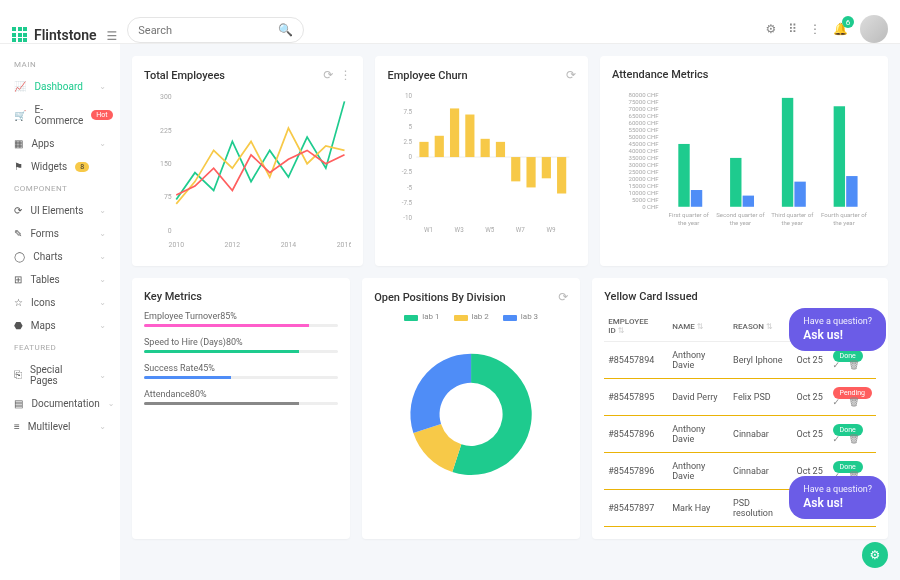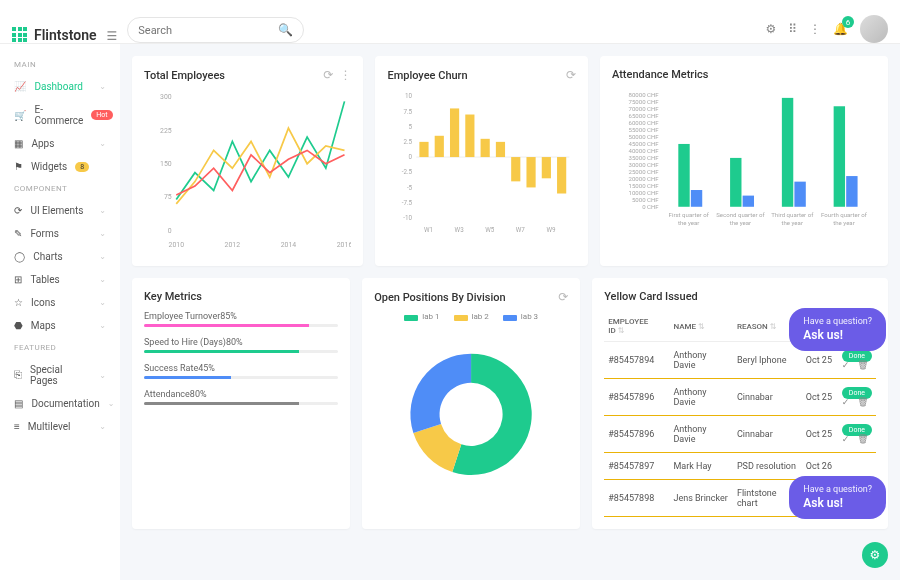--- a/index.html
+++ b/index.html
@@ -346,51 +346,54 @@
                 <td>#85457894</td>
                 <td>Anthony Davie</td>
                 <td>Beryl Iphone</td>
                 <td>Oct 25</td>
                 <td><span class="status done">Done</span> <span class="row-actions">
                     <span>✓</span>
                     <span>🗑</span>
                   </span></td>
               </tr>
               <tr>
-                <td>#85457896</td>
-                <td>Anthony Davie</td>
-                <td>Cinnabar</td>
+                <td>#85457895</td>
+                <td>David Perry</td>
+                <td>Felix PSD</td>
                 <td>Oct 25</td>
-                <td><span class="status done">Done</span> <span class="row-actions">
+                <td><span class="status pending">Pending</span> <span class="row-actions">
                     <span>✓</span>
                     <span>🗑</span>
                   </span></td>
               </tr>
               <tr>
                 <td>#85457896</td>
                 <td>Anthony Davie</td>
                 <td>Cinnabar</td>
                 <td>Oct 25</td>
                 <td><span class="status done">Done</span> <span class="row-actions">
                     <span>✓</span>
                     <span>🗑</span>
                   </span></td>
               </tr>
               <tr>
+                <td>#85457896</td>
+                <td>Anthony Davie</td>
+                <td>Cinnabar</td>
+                <td>Oct 25</td>
+                <td><span class="status done">Done</span> <span class="row-actions">
+                    <span>✓</span>
+                    <span>🗑</span>
+                  </span></td>
+              </tr>
+              <tr>
                 <td>#85457897</td>
                 <td>Mark Hay</td>
                 <td>PSD resolution</td>
                 <td>Oct 26</td>
-                <td> </td>
-              </tr>
-              <tr>
-                <td>#85457898</td>
-                <td>Jens Brincker</td>
-                <td>Flintstone chart</td>
-                <td>Oct 27</td>
                 <td> </td>
               </tr>
             </tbody>
         </table>
       </div>
     </div>
 
   </div>
 </div>
 

